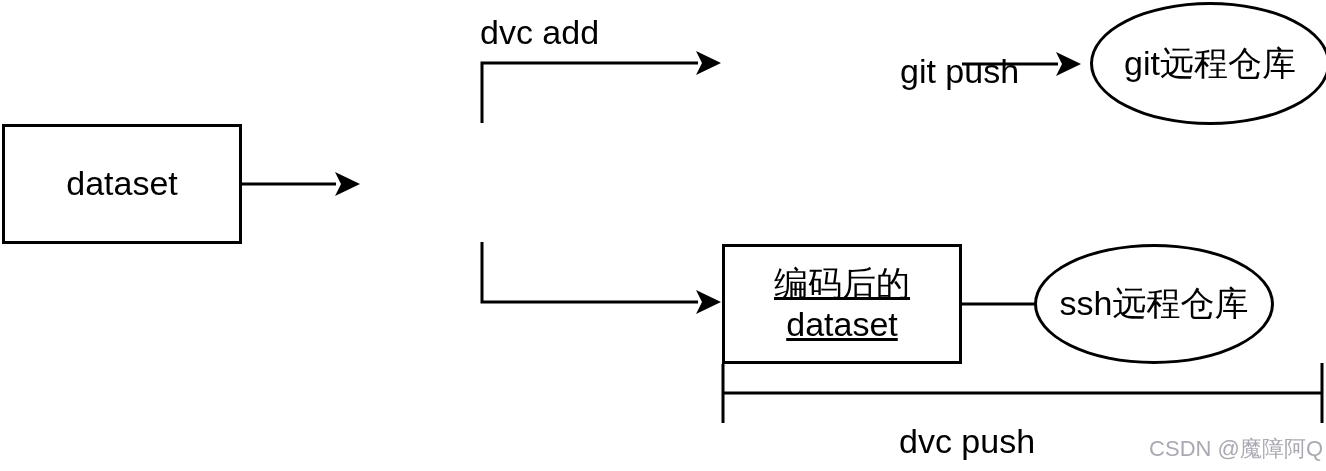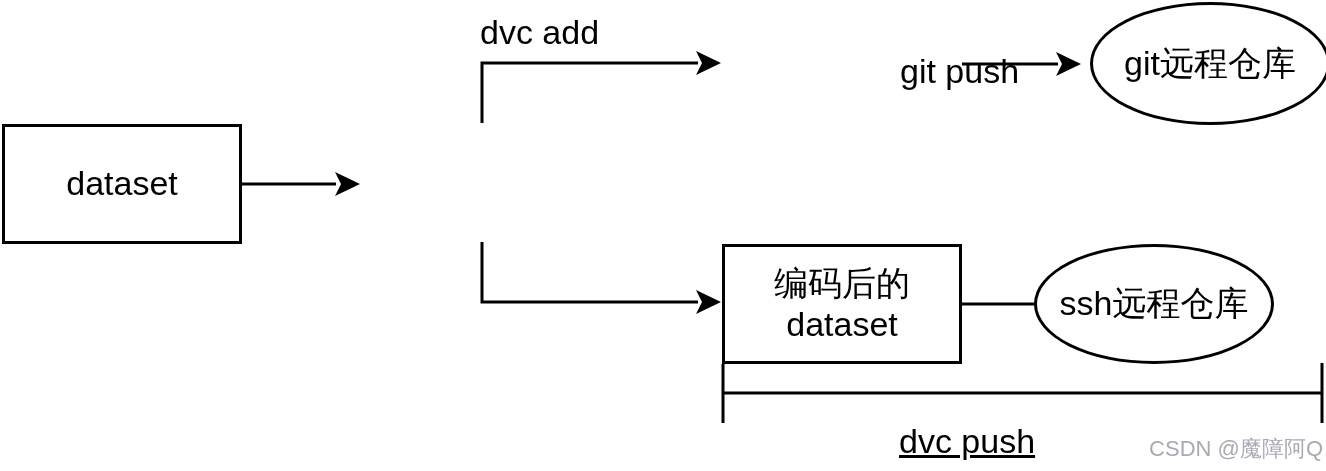--- a/index.html
+++ b/index.html
@@ -41,38 +41,38 @@
     display: flex;
     align-items: center;
     justify-content: center;
     text-align: center;
     font-size: 34px;
     line-height: 1.22;
     color: var(--stroke);
     z-index: 1;
   }
   .ellipse { border-radius: 50%; }
-  .multiline { white-space: pre-line; }
+  .multiline { white-space: pre-line; text-decoration: underline; }
   .edge-label {
     position: absolute;
     width: 240px;
     font-size: 34px;
     line-height: 40px;
     color: var(--stroke);
     z-index: 2;
   }
   #node-dataset         { left: 2px;    top: 124px; width: 240px; height: 120px; }
   #node-dvc             { left: 362px;  top: 123px; width: 241px; height: 120px; }
   #node-dataset-dvc     { left: 722px;  top: 4px;   width: 240px; height: 121px; }
   #node-git-remote      { left: 1090px; top: 2px;   width: 240px; height: 123px; }
   #node-encoded-dataset { left: 722px;  top: 244px; width: 240px; height: 120px; }
   #node-ssh-remote      { left: 1034px; top: 244px; width: 240px; height: 120px; }
   #label-dvc-add  { left: 480px; top: 12px; }
   #label-git-push { left: 900px; top: 12px; margin-top: 39px; }
-  #label-dvc-push { left: 899px; top: 421px; text-decoration: underline; }
+  #label-dvc-push { left: 899px; top: 421px; }
   .watermark {
     position: absolute;
     right: 3px;
     bottom: 7px;
     font-size: 22px;
     color: var(--wm);
     z-index: 2;
   }
 </style>
 </head>

